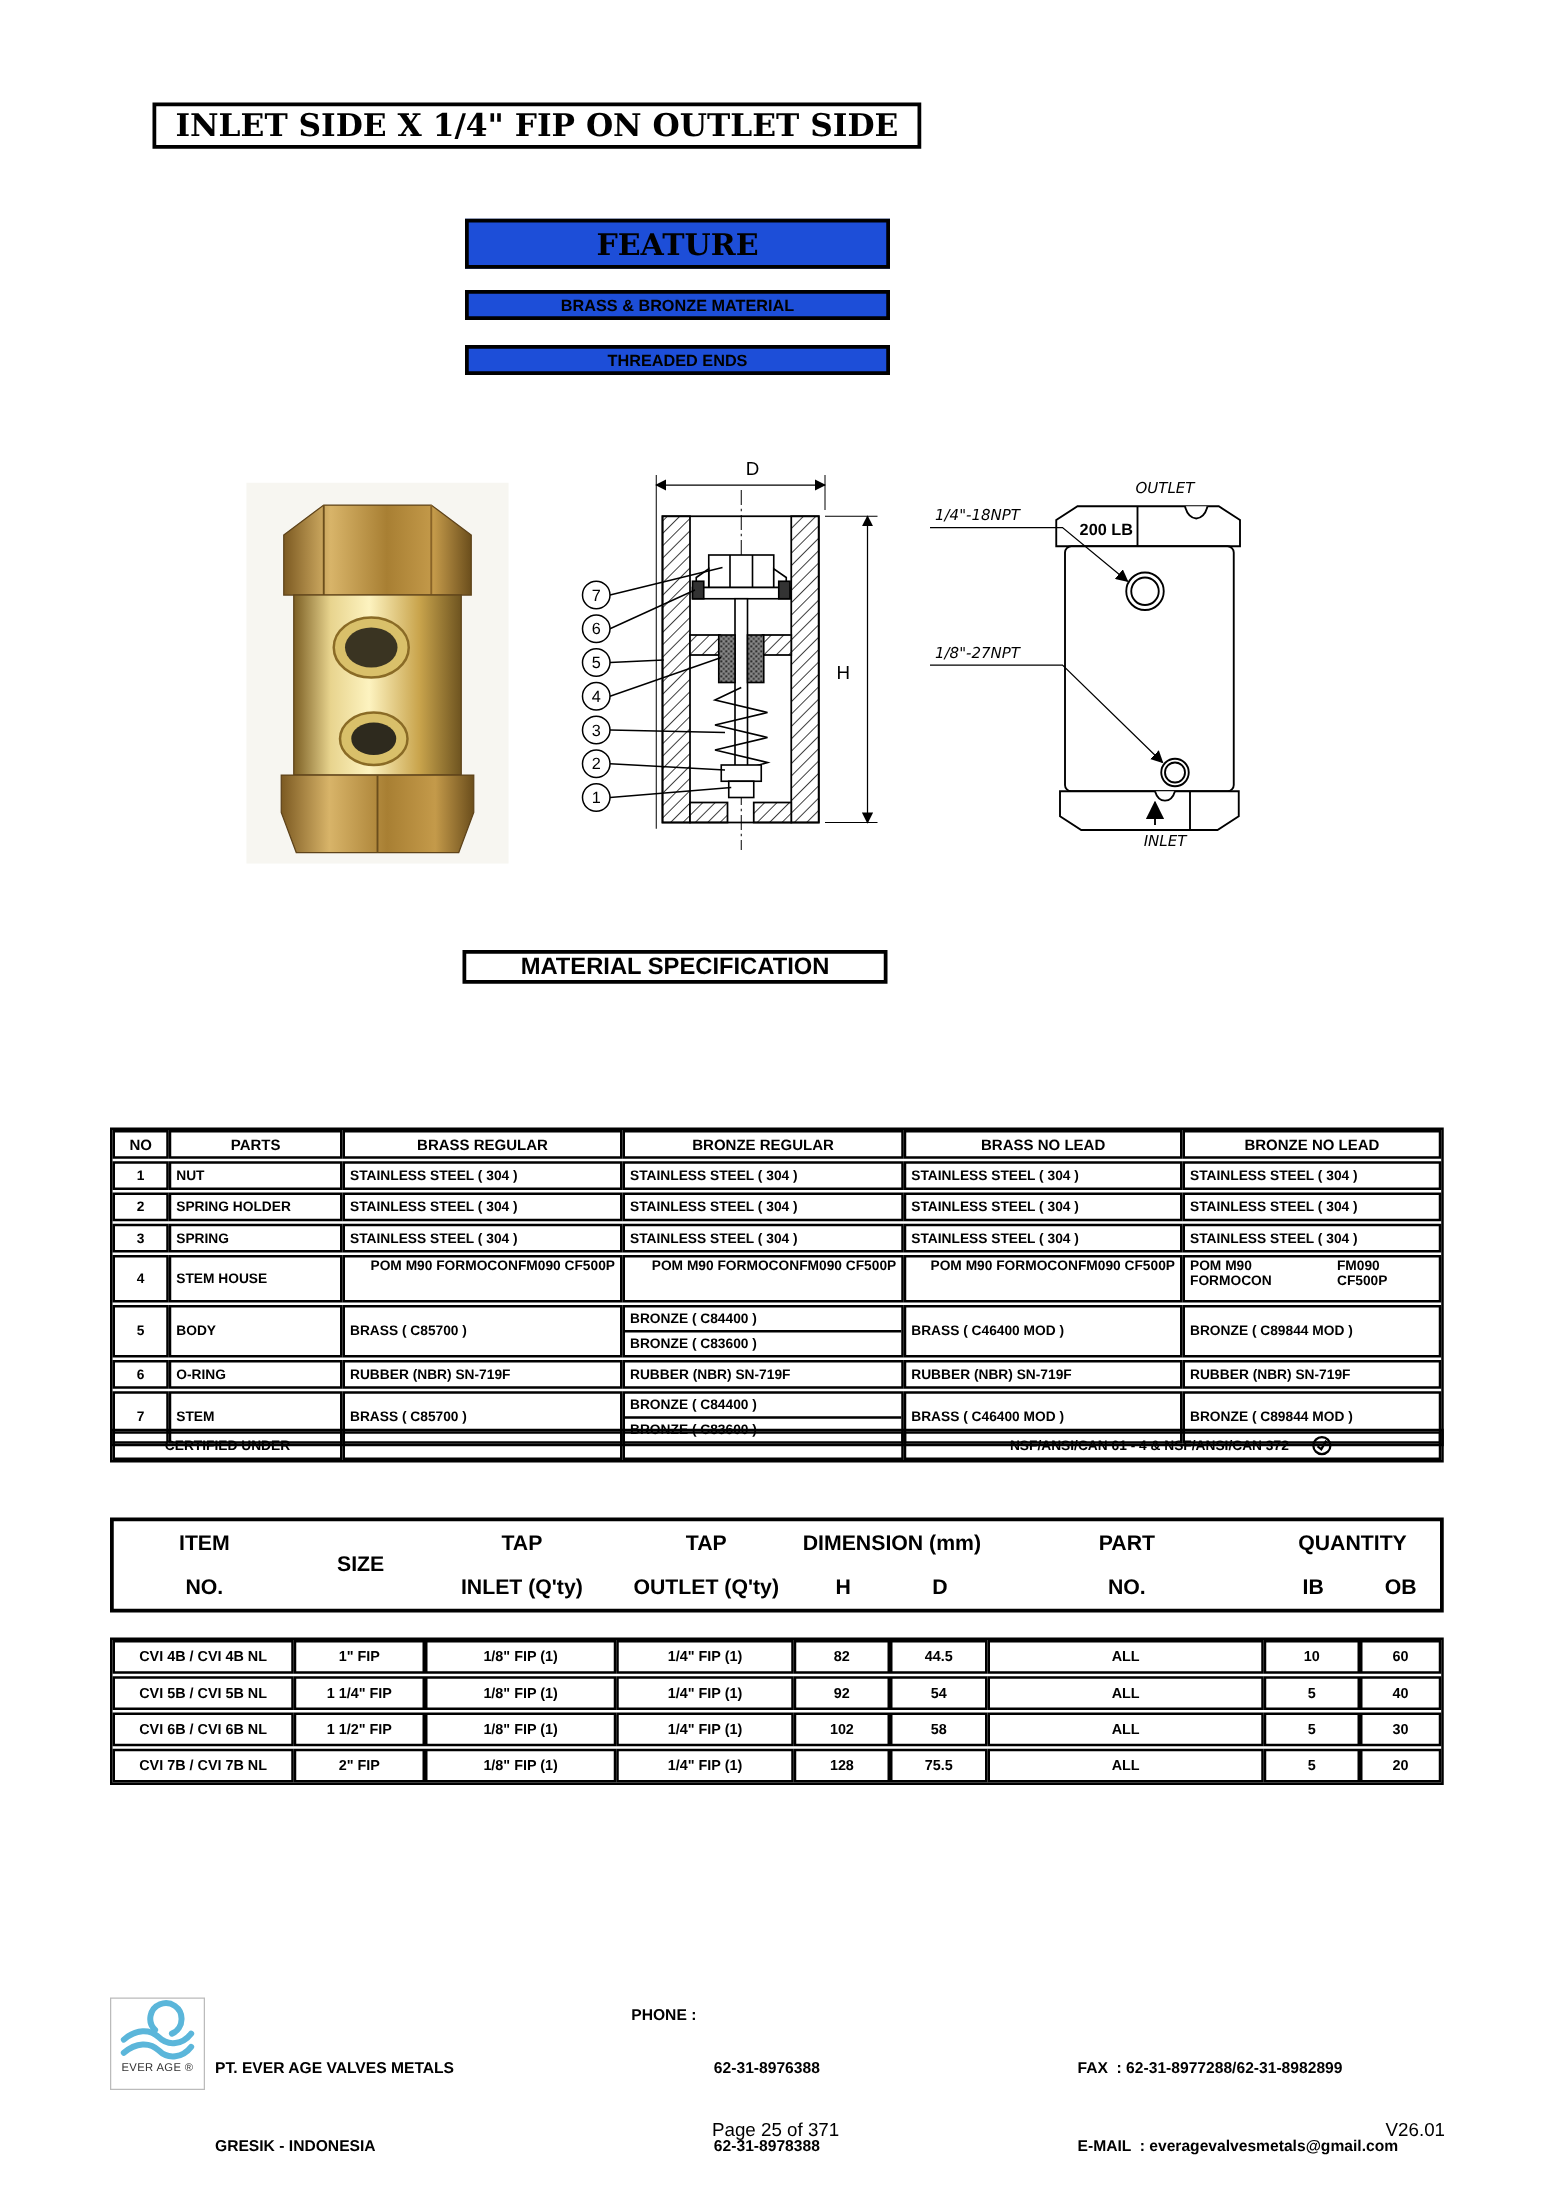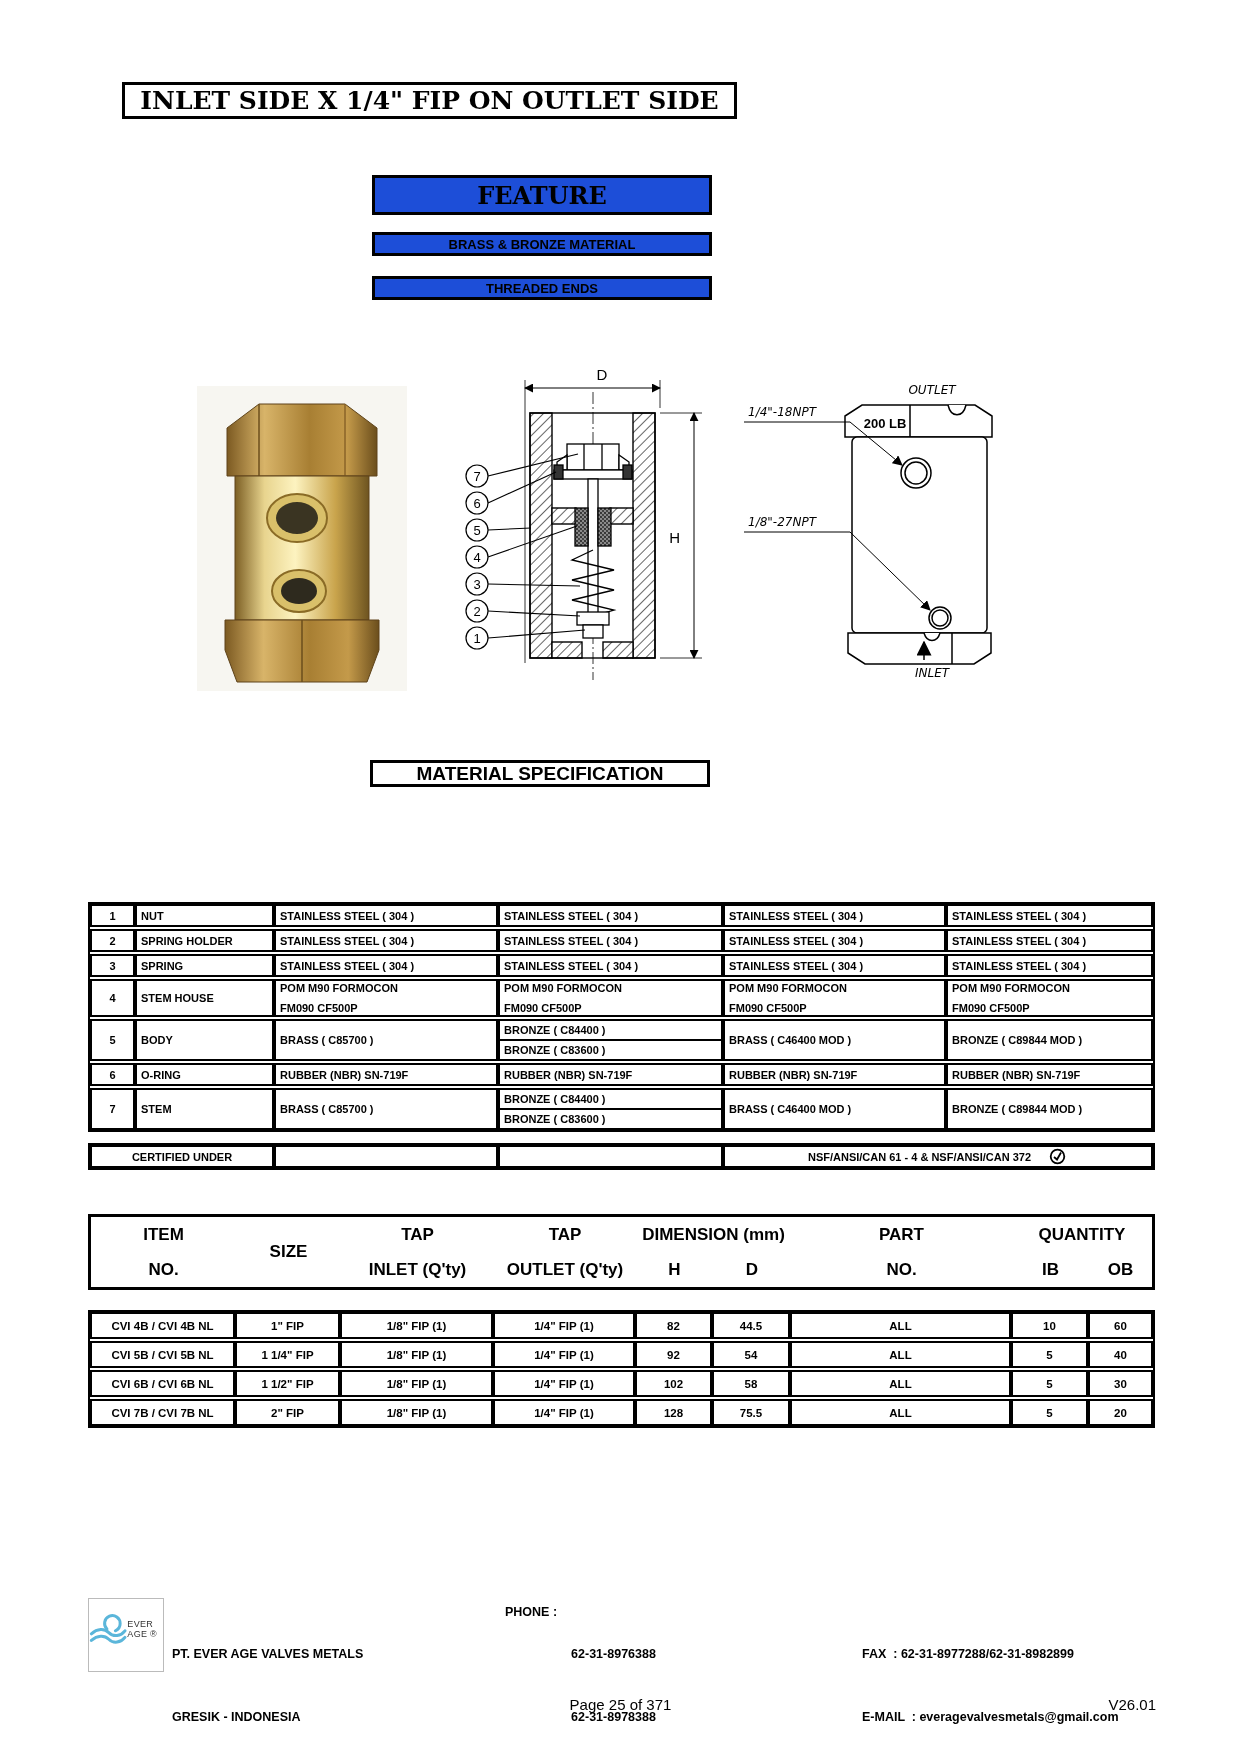--- a/index.html
+++ b/index.html
@@ -41,21 +41,21 @@
   .rh-m .scell { min-height:38px; }
   .rh-l .scell { min-height:42px; }
   .hdr  { justify-content:center; font-size:12px; }
   .ctr  { justify-content:center; text-align:center; }
   .w-no  { width:45px; }
   .w-part{ width:139px; }
   .w-m1 { width:224px; }
   .w-m2 { width:225px; }
   .w-m3 { width:223px; }
   .w-m4 { width:207px; }
-  .twolines { flex-direction:column; align-items:flex-start; justify-content:space-between; }
+  .twolines { flex-direction:row; align-items:flex-start; justify-content:flex-end; }
   .split { flex-direction:column; align-items:stretch; padding:0; }
   .split > div { flex:1; display:flex; align-items:center; padding:1px 4px; }
   .split > div:first-child { border-bottom:2px solid #000; }
 
   
   .cert-table { left:88px; top:1143px; width:1067px; border:2px solid #000; }
   .cw1 { width:184px; } .cw2 { width:224px; } .cw3 { width:225px; }
   .cw4 { width:430px; justify-content:center; gap:18px; padding-right:6px; }
 
   
@@ -66,21 +66,21 @@
 
   
   .item-body { left:88px; top:1310px; width:1067px; border:2px solid #000; }
   .icell { border:2px solid #000; min-height:27px; display:flex; align-items:center;
     justify-content:center; text-align:center; font-weight:bold; font-size:11.5px; }
   .iw1{width:145px;} .iw2{width:105px;} .iw3{width:153px;} .iw4{width:142px;}
   .iw5{width:77px;}  .iw6{width:78px;}  .iw7{width:221px;} .iw8{width:77px;} .iw9{width:65px;}
 
   
   .logo-box { left:88px; top:1598px; width:76px; height:74px; border:1px solid #bbb;
-    background:#fff; display:flex; flex-direction:row; align-items:center;
+    background:#fff; display:flex; flex-direction:column; align-items:center;
     justify-content:flex-end; padding-bottom:12px; }
   .logo-text { font-size:9px; color:#333; letter-spacing:0.3px; }
   .footer-txt { font-weight:bold; font-size:12.5px; line-height:21px; white-space:pre; }
   .company-block { left:172px; top:1602px; }
   .phone-block { left:505px; top:1602px; display:flex; }
   .phone-label { margin-right:14px; }
   .fax-block { left:862px; top:1602px; }
   .page-info { left:0; top:1696px; width:100%; text-align:center; font-size:15px; }
   .version { right:85px; top:1696px; font-size:15px; }
 
@@ -254,20 +254,28 @@
 
   <line x1="224" y1="282" x2="224" y2="264" stroke="#000" stroke-width="1.5" marker-end="url(#arr2)"></line>
   <text x="232" y="299" font-size="12" text-anchor="middle" class="techlabel">INLET</text>
 </svg>
 
 <div class="abs matspec-heading">
   <span>MATERIAL SPECIFICATION</span>
 </div>
 
 <div class="abs spec-table">
+  <div class="srow rh-s">
+    <div class="scell hdr w-no">NO</div>
+    <div class="scell hdr w-part">PARTS</div>
+    <div class="scell hdr w-m1">BRASS REGULAR</div>
+    <div class="scell hdr w-m2">BRONZE REGULAR</div>
+    <div class="scell hdr w-m3">BRASS NO LEAD</div>
+    <div class="scell hdr w-m4">BRONZE NO LEAD</div>
+  </div>
 
   <div class="srow rh-s">
     <div class="scell ctr w-no">1</div>
     <div class="scell w-part">NUT</div>
     <div class="scell w-m1">STAINLESS STEEL ( 304 )</div>
     <div class="scell w-m2">STAINLESS STEEL ( 304 )</div>
     <div class="scell w-m3">STAINLESS STEEL ( 304 )</div>
     <div class="scell w-m4">STAINLESS STEEL ( 304 )</div>
   </div>
 

